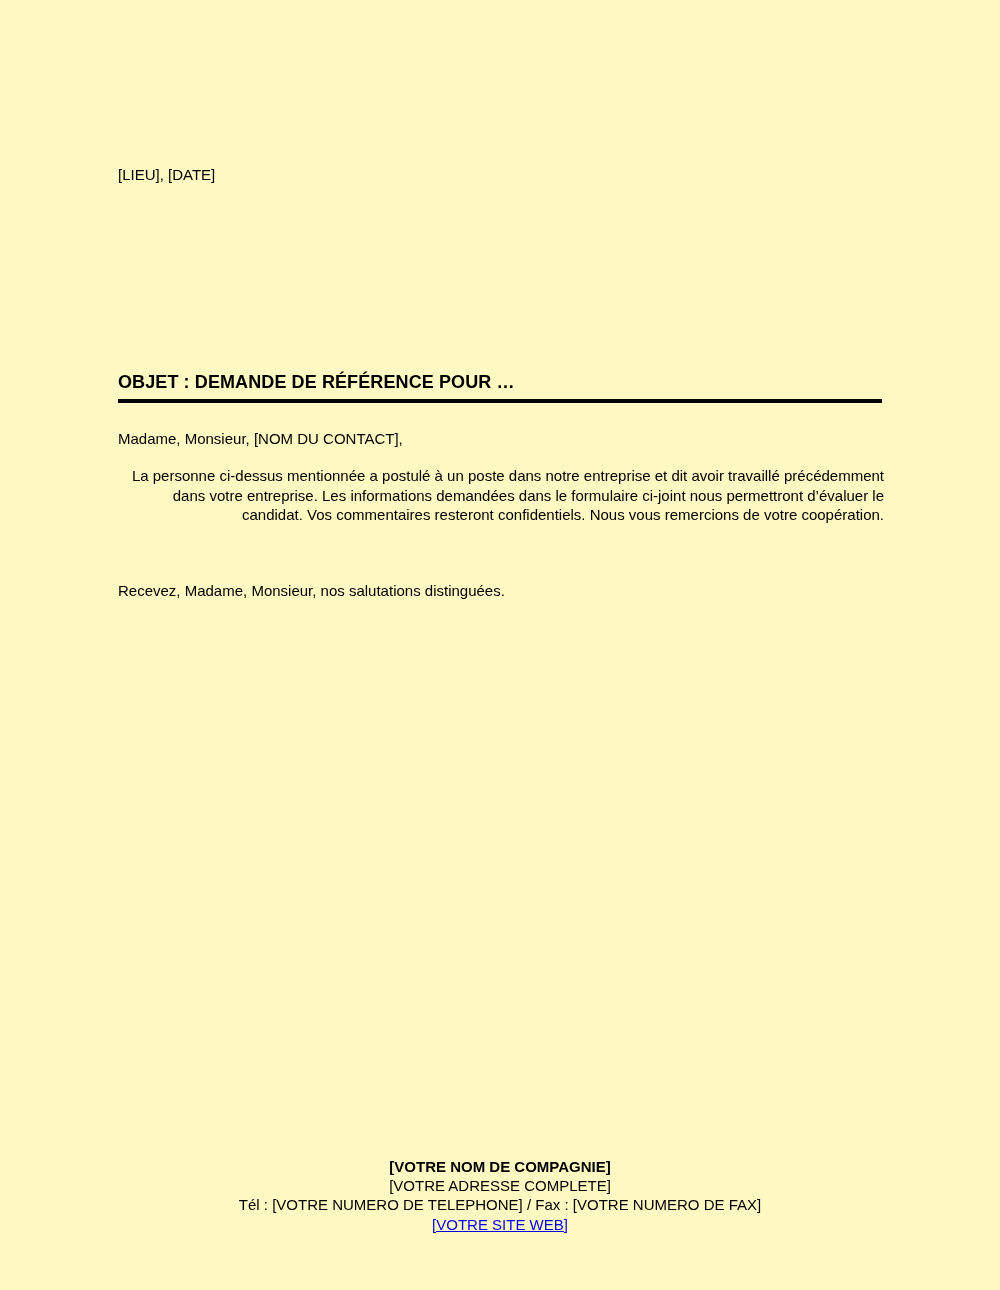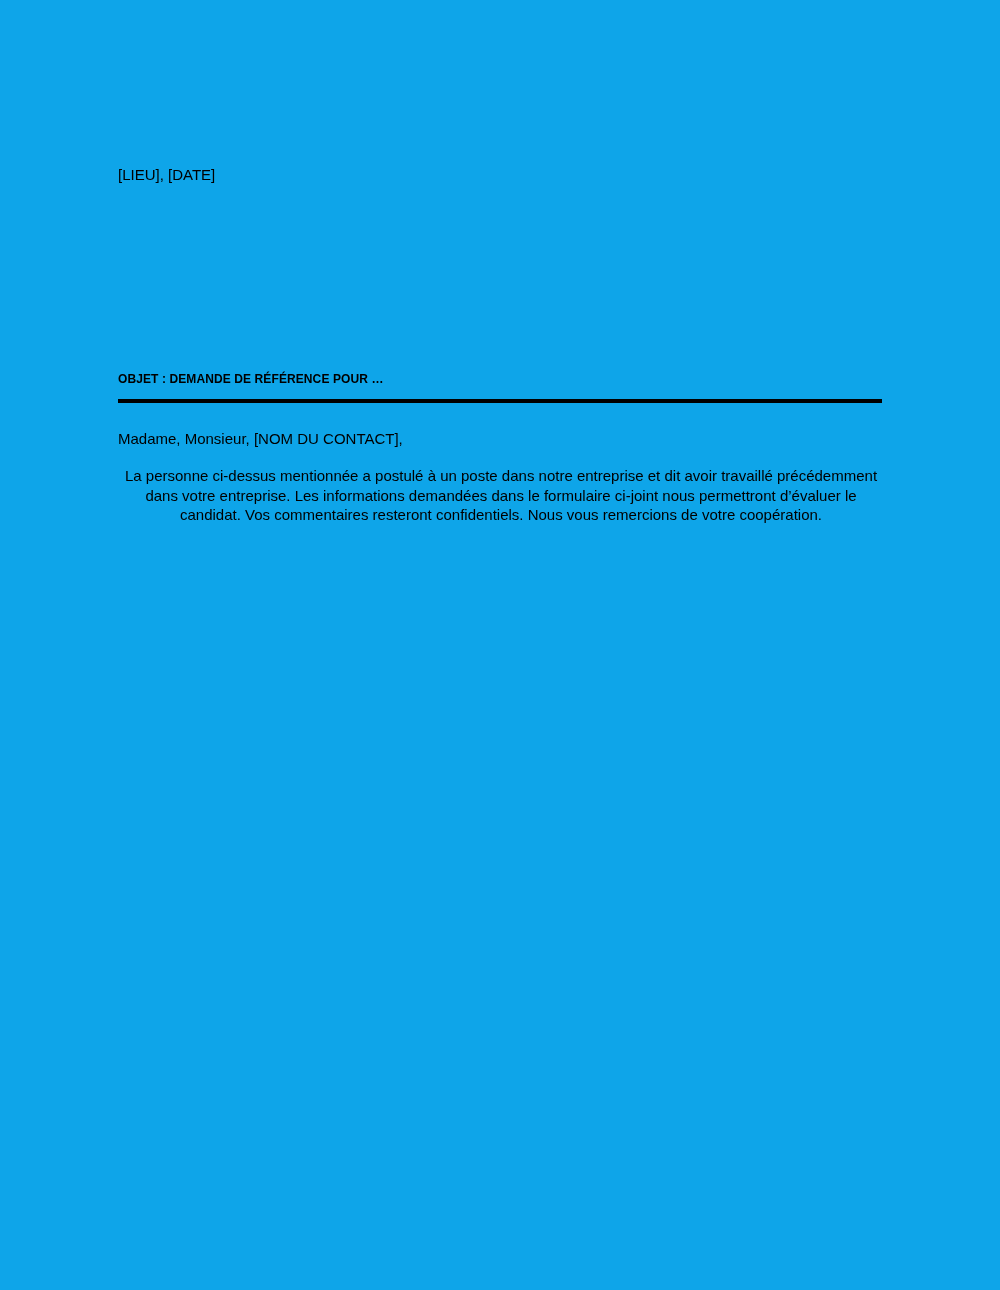--- a/index.html
+++ b/index.html
@@ -4,21 +4,21 @@
 <style>
   html, body {
     margin: 0;
     padding: 0;
     background: #ffffff;
   }
   .page {
     position: relative;
     width: 1000px;
     height: 1290px;
-    background: #0ea5e9;
+    background: #fef9c3;
     font-family: "Liberation Sans", sans-serif;
     font-size: 15px;
     color: #000000;
     overflow: hidden;
   }
   .abs { position: absolute; }
   .place-date {
     left: 118px;
     top: 166px;
     white-space: nowrap;
@@ -26,21 +26,21 @@
   .recipient {
     left: 118px;
     top: 223px;
     line-height: 18.8px;
   }
   .subject {
     left: 118px;
     top: 372px;
     width: 766px;
     font-weight: bold;
-    font-size: 12px;
+    font-size: 18px;
     letter-spacing: 0.1px;
     white-space: nowrap;
   }
   .subject-rule {
     left: 118px;
     top: 399px;
     width: 764px;
     height: 0;
     border-top: 4px solid #000000;
   }
@@ -48,21 +48,21 @@
     left: 118px;
     top: 430px;
     white-space: nowrap;
     text-align: center;
   }
   .body-par {
     left: 118px;
     top: 466px;
     width: 766px;
     line-height: 19.7px;
-    text-align: center;
+    text-align: right;
   }
   .closing {
     left: 118px;
     top: 582px;
     white-space: nowrap;
   }
   .signature {
     left: 118px;
     top: 674px;
     line-height: 19.1px;
@@ -92,16 +92,25 @@
 
 
   <div class="abs subject">OBJET : DEMANDE DE RÉFÉRENCE POUR …</div>
 
   <div class="abs subject-rule"></div>
 
   <div class="abs salutation">Madame, Monsieur, [NOM DU CONTACT],</div>
 
   <div class="abs body-par">La personne ci-dessus mentionnée a postulé à un poste dans notre entreprise et dit avoir travaillé précédemment dans votre entreprise. Les informations demandées dans le formulaire ci-joint nous permettront d’évaluer le candidat. Vos commentaires resteront confidentiels. Nous vous remercions de votre coopération.</div>
 
+  <div class="abs closing">Recevez, Madame, Monsieur, nos salutations distinguées.</div>
 
 
+  <div class="abs footer">
+    <div class="company">[VOTRE NOM DE COMPAGNIE]</div>
+    <div>[VOTRE ADRESSE COMPLETE]</div>
+    <div>Tél : [VOTRE NUMERO DE TELEPHONE] / Fax : [VOTRE NUMERO DE FAX]</div>
+    <div>
+      <a class="website">[VOTRE SITE WEB]</a>
+    </div>
+  </div>
 
 </div>
 
 </body></html>

